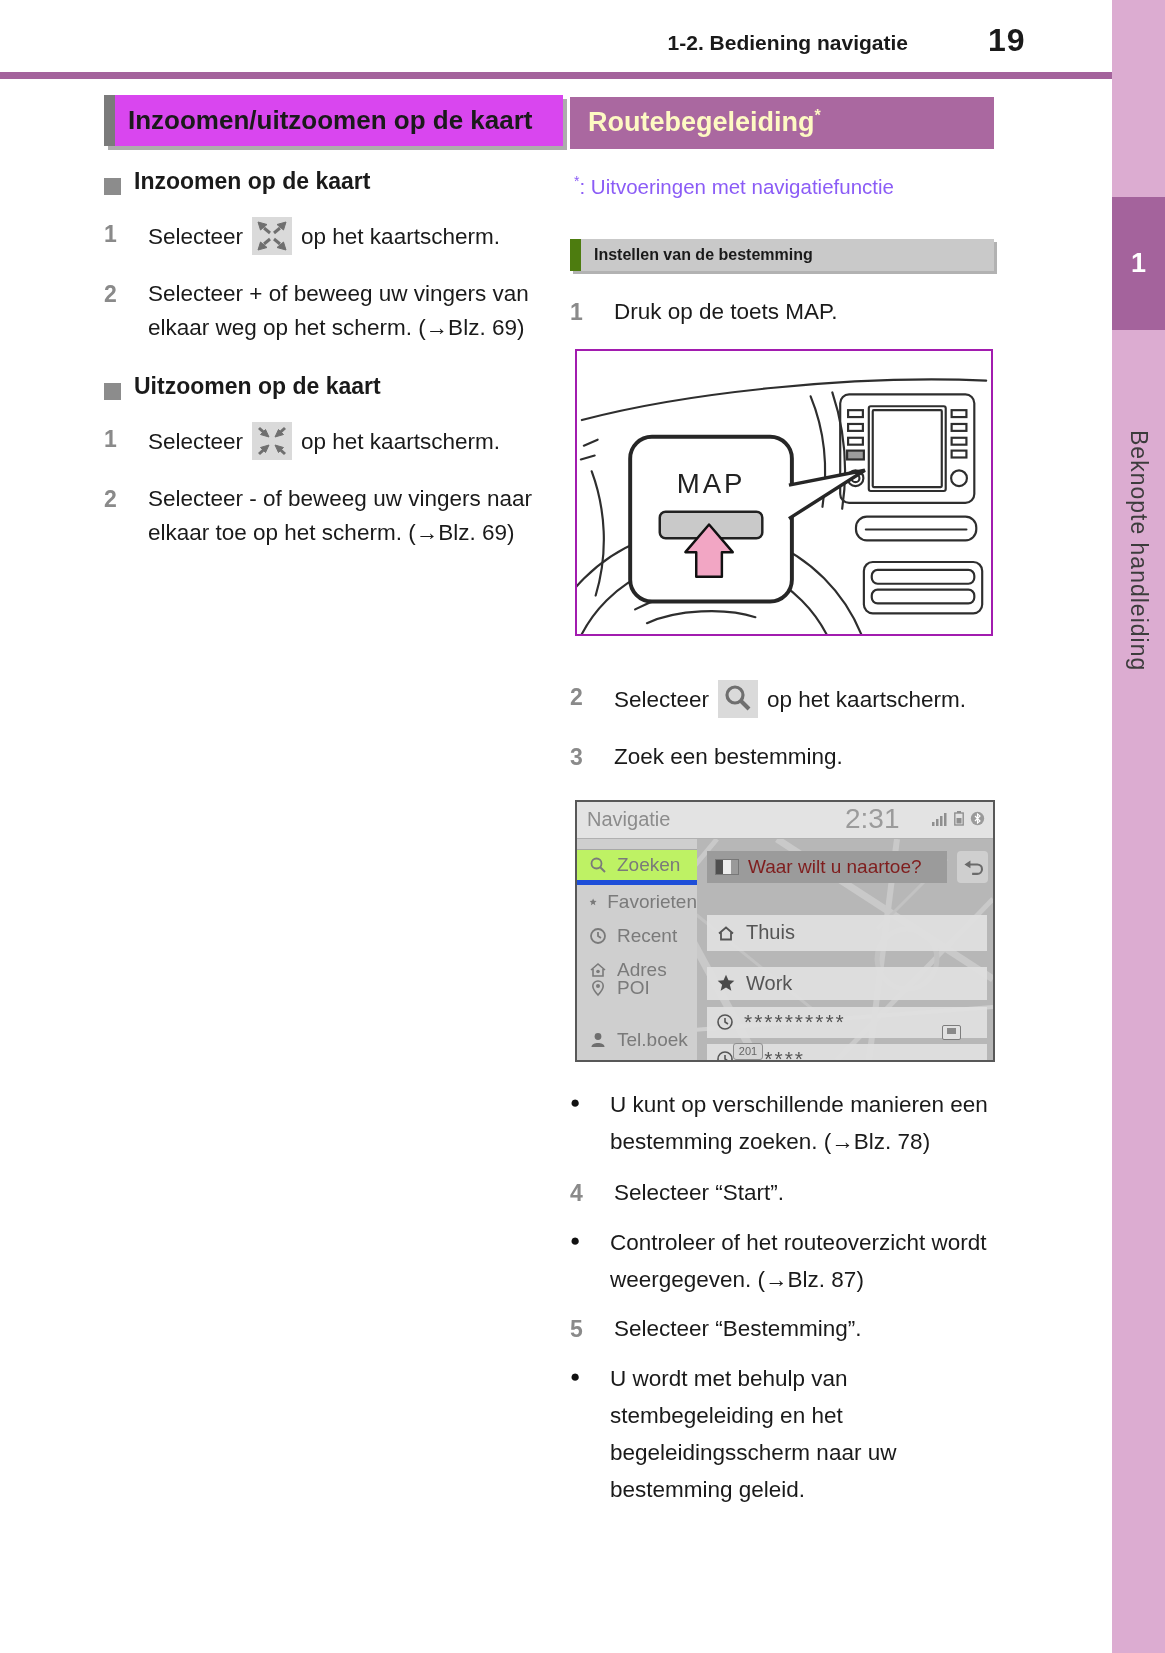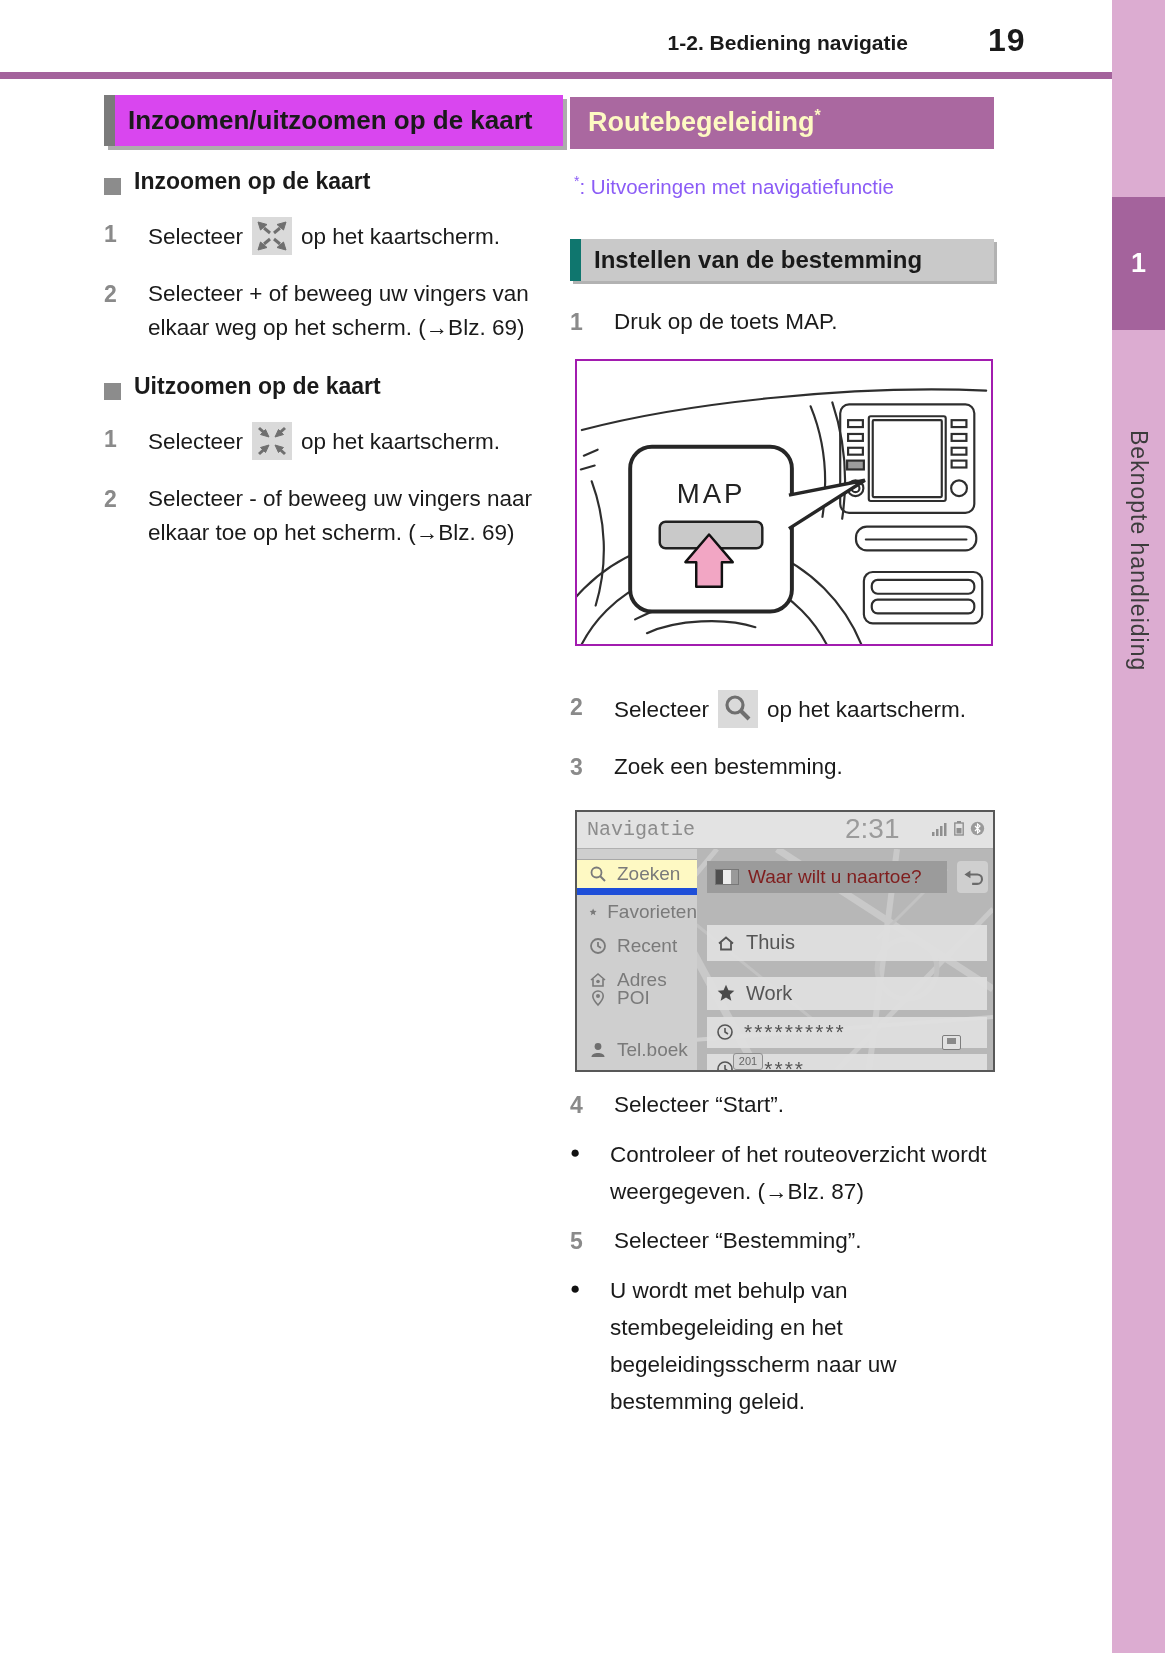--- a/index.html
+++ b/index.html
@@ -21,22 +21,22 @@
   
   .col-left{position:absolute;left:104px;top:95px;width:460px;}
   .col-right{position:absolute;left:570px;top:97px;width:424px;}
 
   
   .title-box{background:#d946ef;border-left:11px solid #7b7b7b;box-shadow:4px 4px 0 #adadad;
              padding:7px 13px;font-size:26px;font-weight:bold;line-height:37px;width:422px;}
   .purple-banner{background:#aa68a0;color:#fef9c3;font-weight:bold;font-size:27px;
                  padding:10px 18px 11px 18px;}
   .purple-banner sup{font-size:16px;vertical-align:super;}
-  .gray-banner{background:#c9c9c9;border-left:11px solid #0f766e;box-shadow:3px 3px 0 #b2b2b2;
-               padding:7px 13px;font-size:24px;font-weight:bold;margin-top:40px;}
+  .gray-banner{background:#c9c9c9;border-left:11px solid #4d7c0f;box-shadow:3px 3px 0 #b2b2b2;
+               padding:7px 13px;font-size:16px;font-weight:bold;margin-top:40px;}
 
   .footnote{margin-top:24px;font-size:20.5px;color:#8b5cf6;padding-left:4px;}
   .footnote sup{font-size:14px;}
 
   
   .sq-heading{display:flex;align-items:flex-end;gap:13px;margin-top:20px;font-size:23px;font-weight:bold;}
   .sq{width:17px;height:17px;background:#8c8c8c;flex:0 0 auto;}
 
   
   .step{display:flex;margin-top:18px;}
@@ -51,29 +51,29 @@
                margin:0 9px 4px 9px;}
   .inline-icon svg{display:block;}
 
   
   .illustration{margin-top:20px;margin-left:5px;width:414px;height:283px;border:2px solid #a21caf;background:#fff;}
 
   
   .navshot{position:relative;margin-top:26px;margin-left:5px;width:416px;height:258px;
            border:2px solid #585858;background:#dcdcdc;overflow:hidden;}
   .nav-topbar{position:absolute;top:0;left:0;right:0;height:36px;background:#e3e3e3;border-bottom:1px solid #b0b0b0;}
-  .nav-title{position:absolute;left:10px;top:6px;font-size:20px;color:#8c8c8c;font-family:Liberation Mono, monospace;}
+  .nav-title{position:absolute;left:10px;top:6px;font-size:20px;color:#8c8c8c;}
   .nav-clock{position:absolute;left:268px;top:1px;font-size:28px;color:#9b9b9b;}
   .nav-status{position:absolute;right:8px;top:9px;display:flex;gap:6px;align-items:flex-end;}
   .nav-body{position:absolute;top:37px;left:0;right:0;bottom:0;}
   .nav-map{position:absolute;inset:0;}
   .nav-menu{position:absolute;left:0;top:0;bottom:0;width:120px;background:#cfcfcf;}
   .nav-menu-item{position:absolute;left:0;width:120px;height:34px;display:flex;align-items:center;gap:10px;
                  padding-left:12px;box-sizing:border-box;color:#7a7a7a;font-size:19px;}
-  .nav-menu-item.selected{background:#fef9c3;border-top:1px solid #a8a8a8;border-bottom:7px solid #1d4ed8;}
+  .nav-menu-item.selected{background:#bef264;border-top:1px solid #a8a8a8;border-bottom:5px solid #1d4ed8;}
   .nav-search{position:absolute;left:130px;top:12px;width:240px;height:32px;background:#9b9b9b;
               display:flex;align-items:center;gap:9px;padding:0 8px;box-sizing:border-box;
               color:#7f1d1d;font-size:19px;white-space:nowrap;overflow:hidden;}
   .nav-back{position:absolute;right:5px;top:12px;width:31px;height:32px;background:#cfcfcf;border-radius:4px;
             display:flex;align-items:center;justify-content:center;}
   .nav-row{position:absolute;left:130px;right:6px;height:32px;background:rgba(224,224,224,0.93);
            display:flex;align-items:center;gap:10px;padding-left:9px;color:#555;font-size:20px;}
   .nav-row .stars{letter-spacing:2px;font-size:21px;}
   .road-shield{position:absolute;left:156px;bottom:0px;width:28px;height:15px;background:#d6d6d6;
                border:1px solid #8f8f8f;border-radius:3px;font-size:11px;color:#666;
@@ -360,20 +360,24 @@
             <rect x="2.5" y="7" width="5" height="5.5" fill="#8f8f8f"></rect>
           </svg>
           <svg width="15" height="15" viewBox="0 0 18 18">
             <circle cx="9" cy="9" r="8" fill="#9a9a9a"></circle>
             <path d="M6,6 L12,12 L9,14.5 V3.5 L12,6 L6,12" fill="none" stroke="#ffffff" stroke-width="1.4"></path>
           </svg>
         </span>
       </div>
     </div>
 
+    <div class="bullet" style="margin-top:24px;">
+      <span class="bullet-dot"></span>
+      <span class="bullet-body">U kunt op verschillende manieren een bestemming zoeken. (→Blz. 78)</span>
+    </div>
 
     <div class="step" style="margin-top:16px;">
       <span class="step-num">4</span>
       <span class="step-body">Selecteer “Start”.</span>
     </div>
 
     <div class="bullet" style="margin-top:14px;">
       <span class="bullet-dot"></span>
       <span class="bullet-body">Controleer of het routeoverzicht wordt weergegeven. (→Blz. 87)</span>
     </div>

